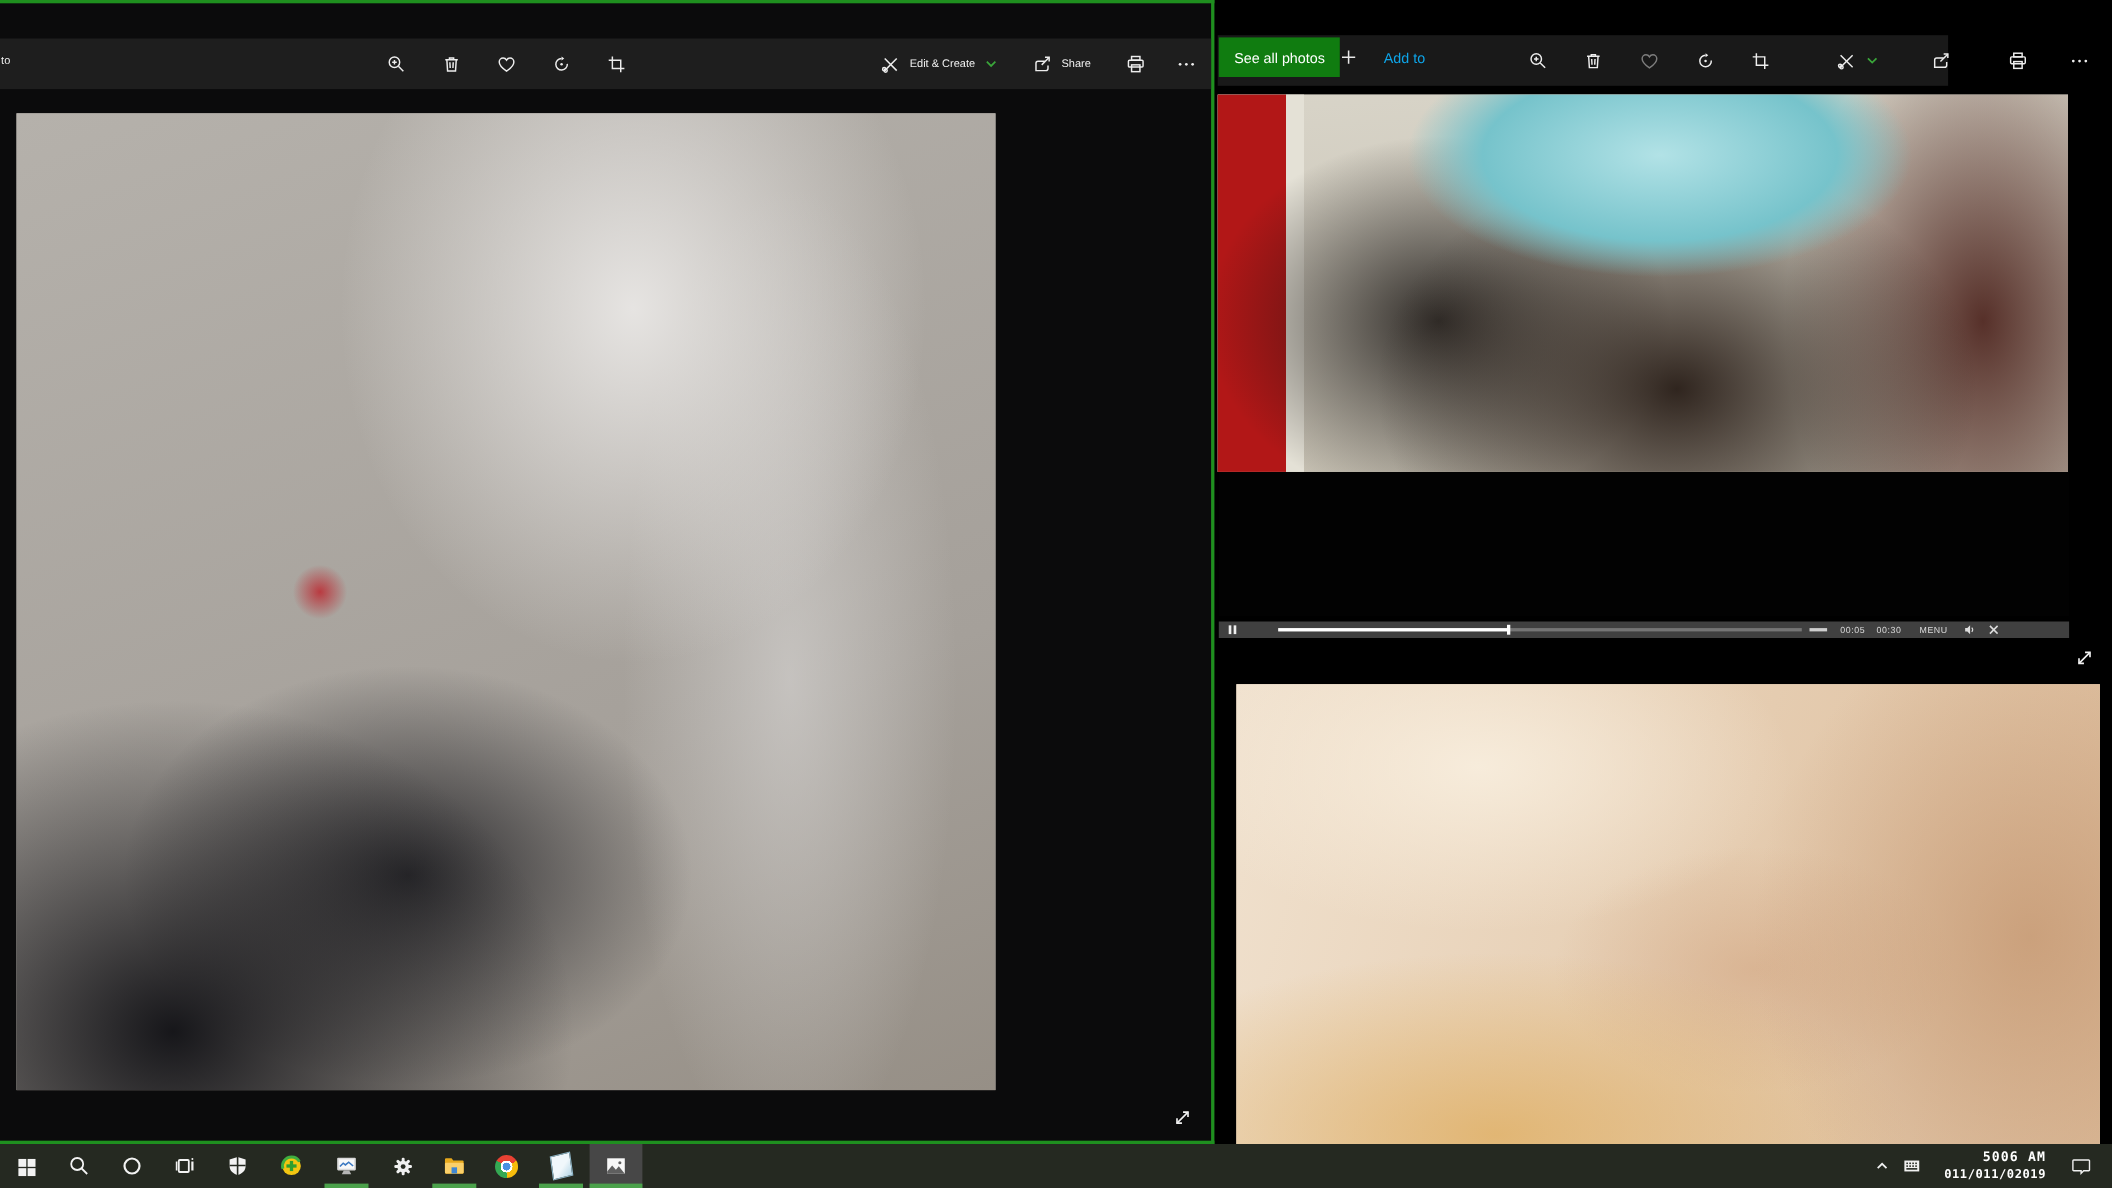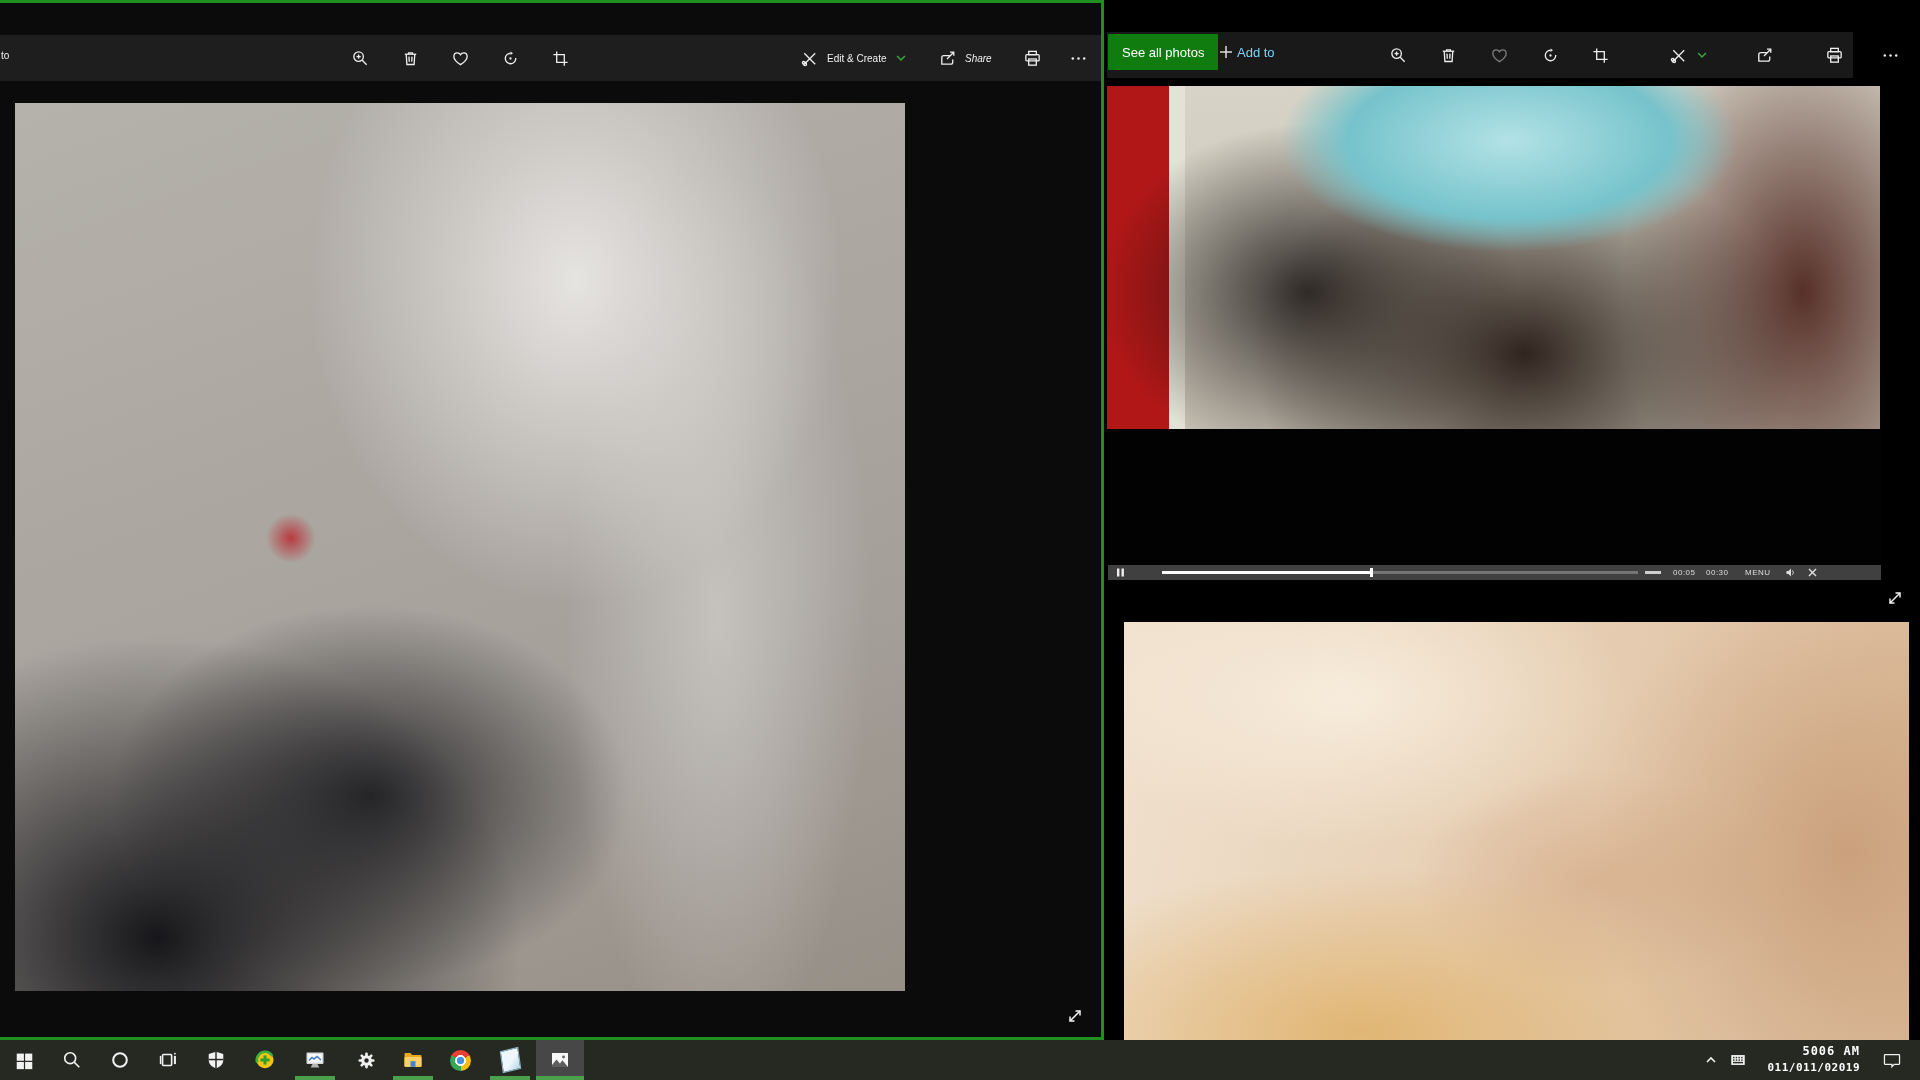--- a/index.html
+++ b/index.html
@@ -26,25 +26,25 @@
        radial-gradient(ellipse 230px 680px at 79% 58%, rgba(214,212,210,.65), rgba(214,212,210,0) 66%),
        radial-gradient(ellipse 520px 430px at 16% 94%, rgba(18,18,22,.97), rgba(18,18,22,0) 70%),
        radial-gradient(ellipse 380px 280px at 40% 78%, rgba(26,26,30,.88), rgba(26,26,30,0) 68%),
        radial-gradient(circle 26px at 31% 49%, rgba(188,40,48,.85), rgba(188,40,48,0) 95%),
        linear-gradient(160deg,#b5b1ab 0%,#a5a09a 65%,#968f86 100%);}
   .expand-btn{width:26px;height:26px;display:flex;align-items:center;justify-content:center;}
 
   
   #win-right{left:1107px;top:0;width:813px;height:1040px;background:#000;}
   #win-right .titlebar{left:0;top:0;width:813px;height:32px;background:#1b1b1b;}
-  #win-right .toolbar{left:0;top:32px;width:746px;height:46px;background:#191919;}
+  #win-right .toolbar{left:0;top:32px;width:664px;height:46px;background:#191919;}
   #btn-see-all{left:1px;top:2px;height:36px;padding:0 14px;background:#107c10;color:#fff;
                font-size:13px;display:flex;align-items:center;}
-  #btn-add-to{left:102px;top:2px;height:36px;padding:0 10px;color:#7dd3fc;font-size:13px;
-              display:flex;align-items:center;gap:4px;}
+  #btn-add-to{left:102px;top:2px;height:36px;padding:0 10px;color:#0ea5e9;font-size:13px;
+              display:flex;align-items:center;gap:25px;}
   #video-frame{left:1px;top:86px;width:773px;height:474px;background:#020202;}
   #video-scene{left:0;top:86px;width:773px;height:343px;
      background-color:#c6c1b3;
      background-image:
        radial-gradient(ellipse 310px 150px at 52% 16%, #b2e2e6 0%, #76c3cb 52%, rgba(118,195,203,0) 74%),
        radial-gradient(ellipse 390px 300px at 54% 78%, rgba(38,27,21,.94), rgba(38,27,21,0) 70%),
        radial-gradient(ellipse 250px 390px at 90% 60%, rgba(74,32,26,.9), rgba(74,32,26,0) 72%),
        radial-gradient(ellipse 300px 240px at 26% 60%, rgba(22,18,16,.85), rgba(22,18,16,0) 70%),
        linear-gradient(90deg,#b21717 0 62px, #e4e1d6 62px 78px, rgba(0,0,0,0) 78px),
        linear-gradient(175deg,#d8d4c8 0%,#c2bcae 100%);}
@@ -132,21 +132,21 @@
         <line x1="4.5" y1="4.5" x2="16" y2="16"></line>
           <line x1="16" y1="4.5" x2="4.5" y2="16"></line>
         <circle cx="4" cy="14.6" r="1.5"></circle>
           <circle cx="5.4" cy="16" r="1.5"></circle>
         </svg>
       <span class="tb-label">Edit &amp; Create</span>
       <svg width="14" height="14" viewBox="0 0 18 18" fill="none">
         <polyline points="4,6.5 9,11.5 14,6.5" stroke="#3aa63a" stroke-width="2"></polyline>
         </svg>
     </div>
-    <div class="abs" style="left:938px;top:3px;height:40px;display:flex;align-items:center;gap:8px;font-style:italic;">
+    <div class="abs" style="left:938px;top:3px;height:40px;display:flex;align-items:center;gap:8px;">
       <svg width="19" height="19" viewBox="0 0 20 20" fill="none" stroke="#ededed" stroke-width="1.4">
         <path d="M12.5 7H6a2 2 0 0 0-2 2v7h9.5a2 2 0 0 0 2-2v-3"></path>
         <path d="M9.5 10.5L16.5 3.5"></path>
           <path d="M12.6 3.2h4v4"></path>
         </svg>
       <span class="tb-label">Share</span>
     </div>
     <div class="abs tb-icon" style="left:1012px;">
       <svg width="19" height="19" viewBox="0 0 20 20" fill="none" stroke="#ededed" stroke-width="1.4">
         <rect x="6" y="2.5" width="8" height="3.5"></rect>

